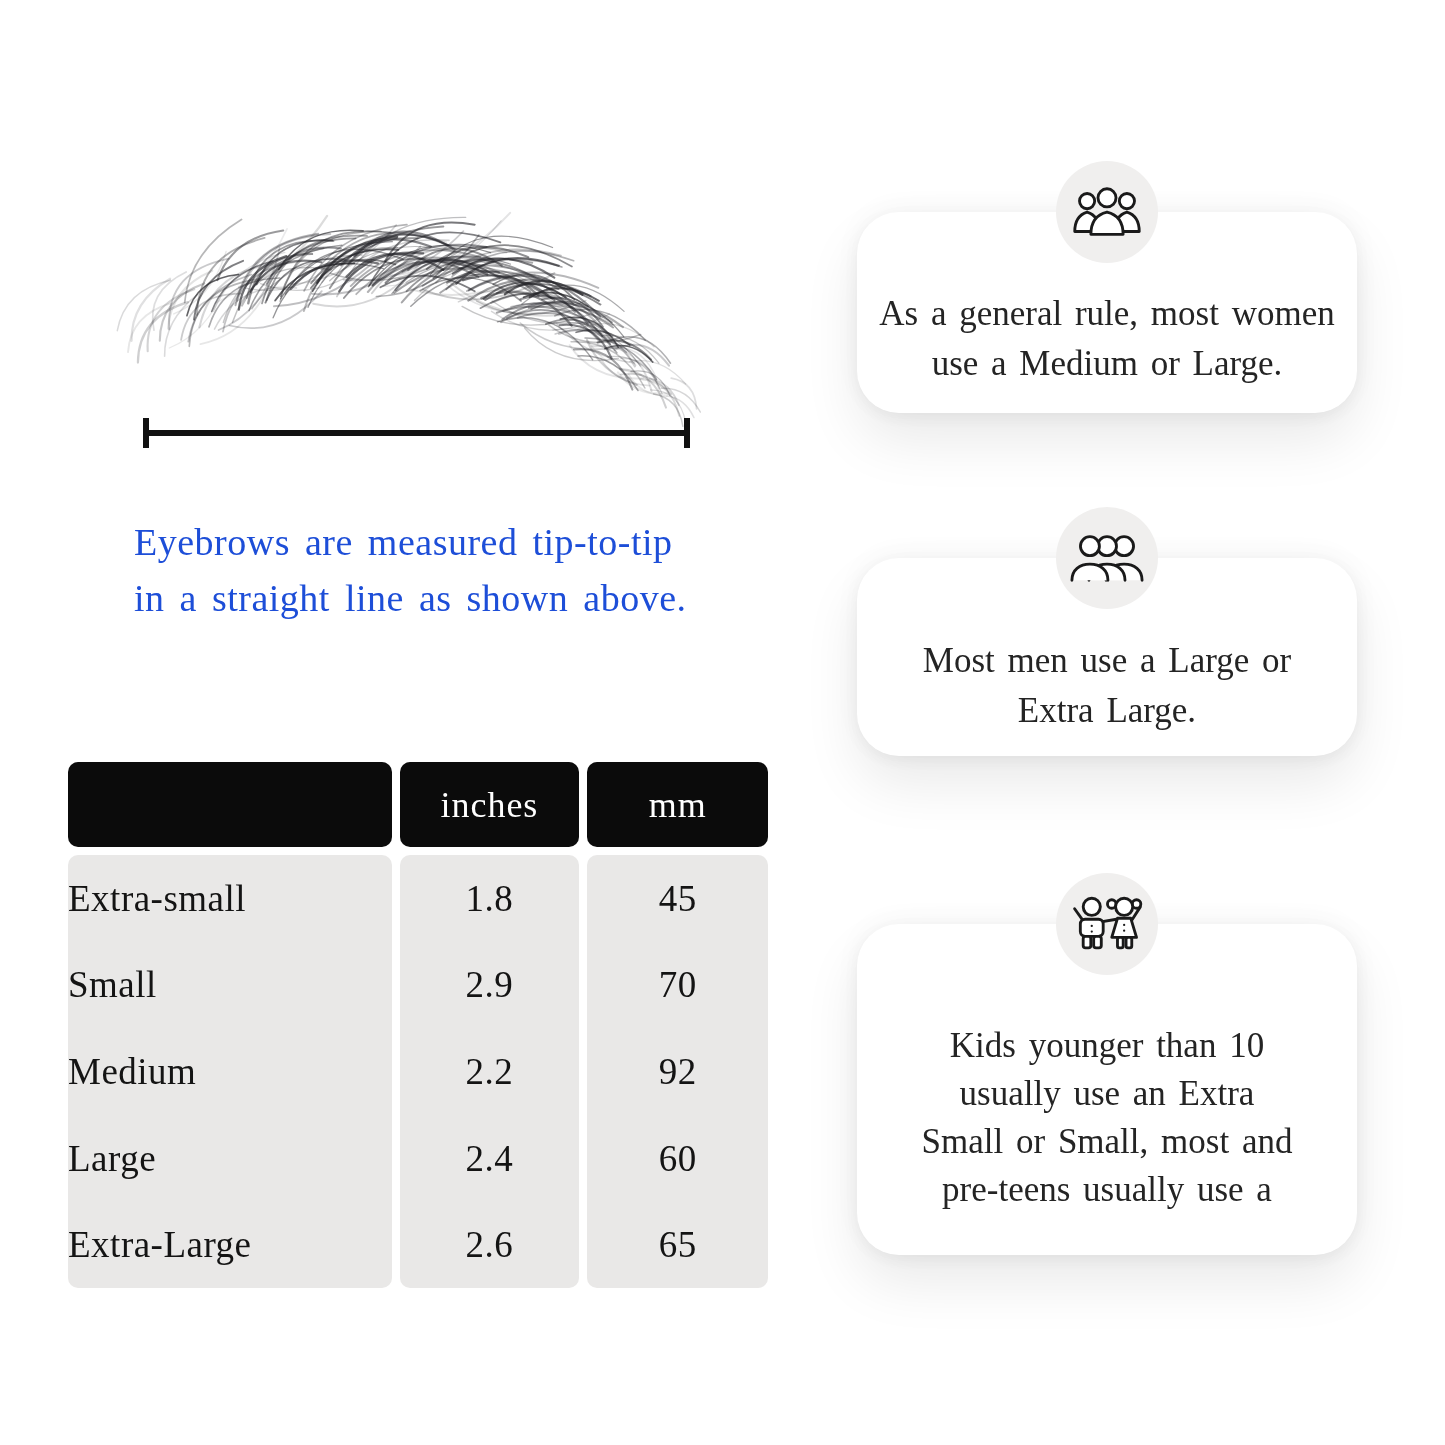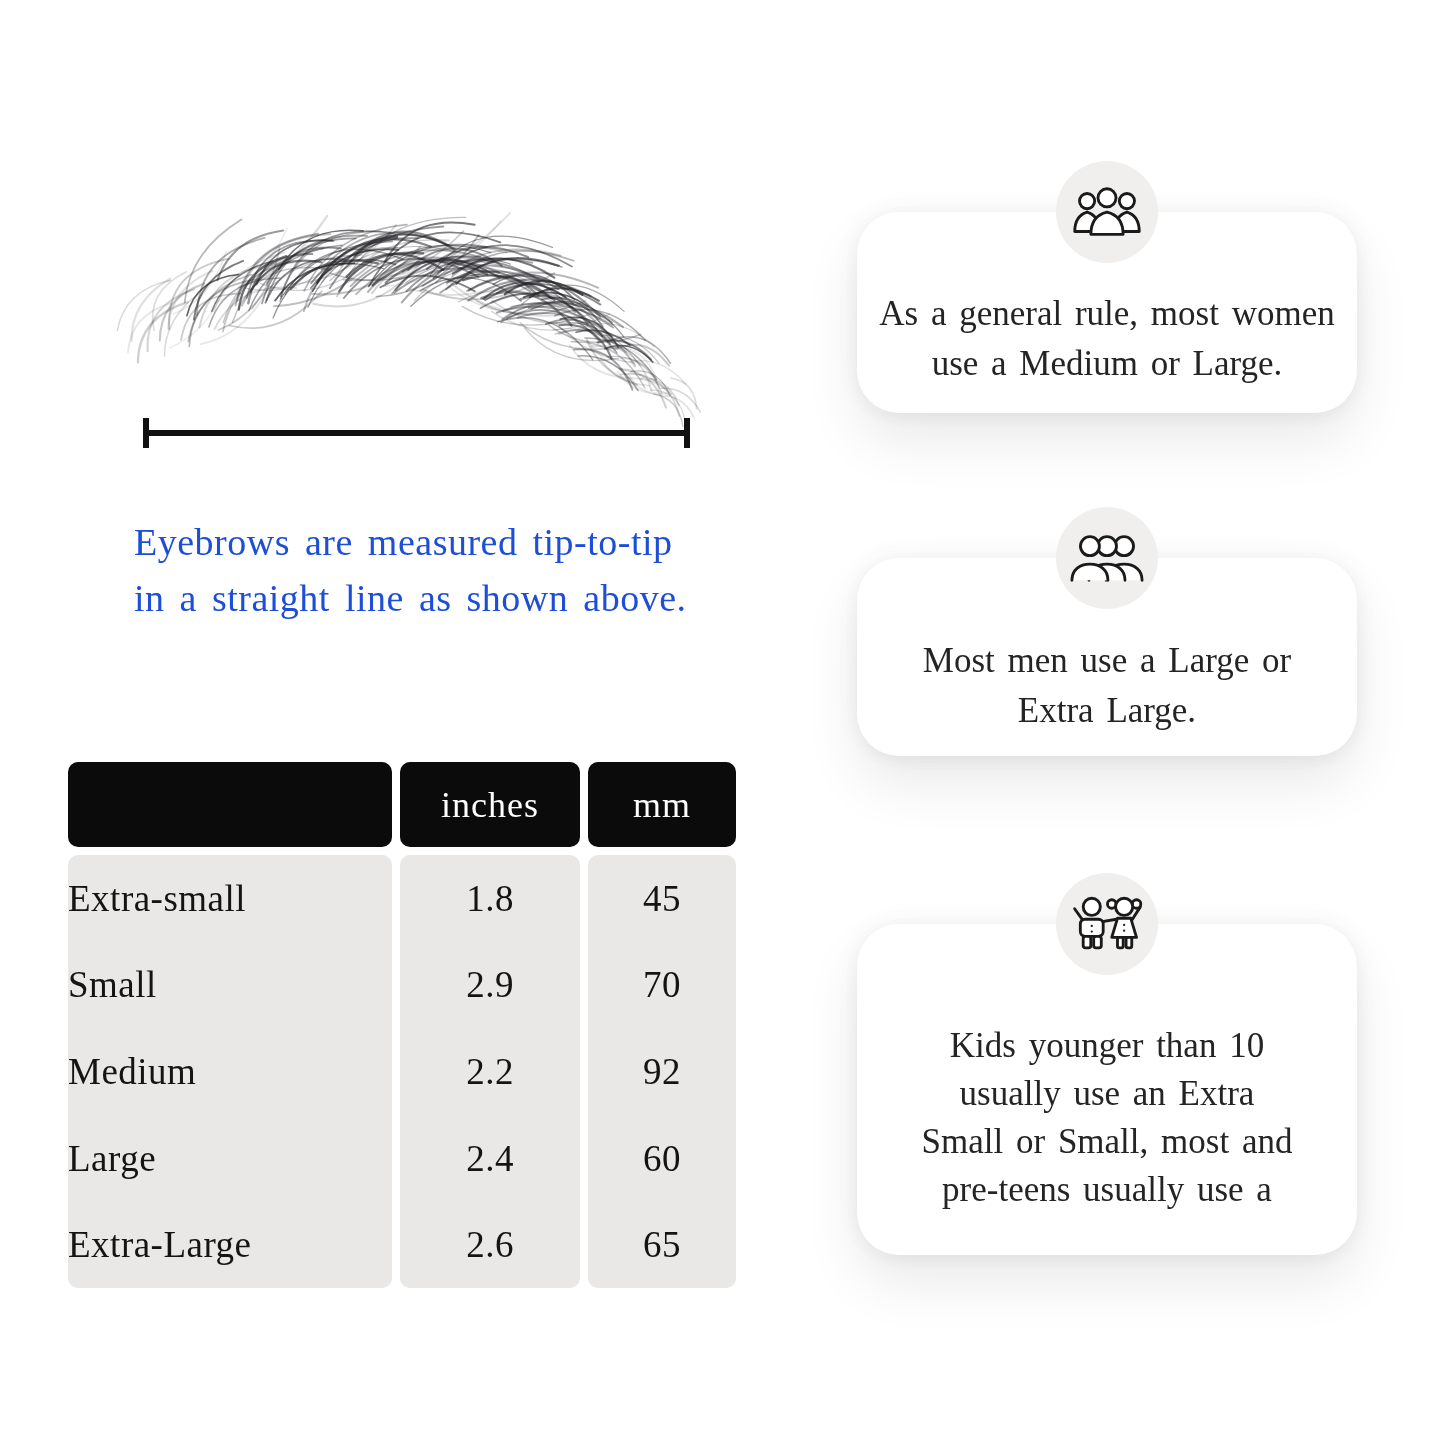--- a/index.html
+++ b/index.html
@@ -11,21 +11,21 @@
   .brow-svg{position:absolute;left:0;top:0;}
   .caption{position:absolute;left:134px;top:514px;font-size:38px;line-height:56px;
            letter-spacing:.5px;word-spacing:5px;color:#1d4ed8;}
   .caption .line{display:block;}
   
   .size-table{position:absolute;left:68px;top:722px;width:700px;margin-top:40px;}
   .thead{display:flex;gap:8px;}
   .th{background:#0b0b0b;color:#ffffff;height:85px;border-radius:10px;
       display:flex;align-items:center;justify-content:center;
       font-size:36px;letter-spacing:1px;}
-  .c1{width:324px;} .c2{width:180px;} .c3{width:148px;}
+  .c1{width:324px;} .c2{width:180px;} .c3{width:181px;}
   .tbody{display:flex;gap:8px;margin-top:8px;}
   .tcol{background:#e9e8e7;border-radius:10px;height:433px;box-sizing:border-box;
         display:flex;flex-direction:column;justify-content:space-around;}
   .tcol.c1{align-items:flex-start;}
   .tcol.c2,.tcol.c3{align-items:center;}
   .cell{font-size:37px;color:#141414;letter-spacing:.5px;}
   
   .card{position:absolute;left:857px;width:500px;background:#ffffff;border-radius:42px;
         box-shadow:0 28px 55px rgba(0,0,0,.085),0 -4px 28px rgba(0,0,0,.035),0 4px 16px rgba(0,0,0,.04);
         box-sizing:border-box;display:flex;align-items:center;justify-content:center;text-align:center;}

